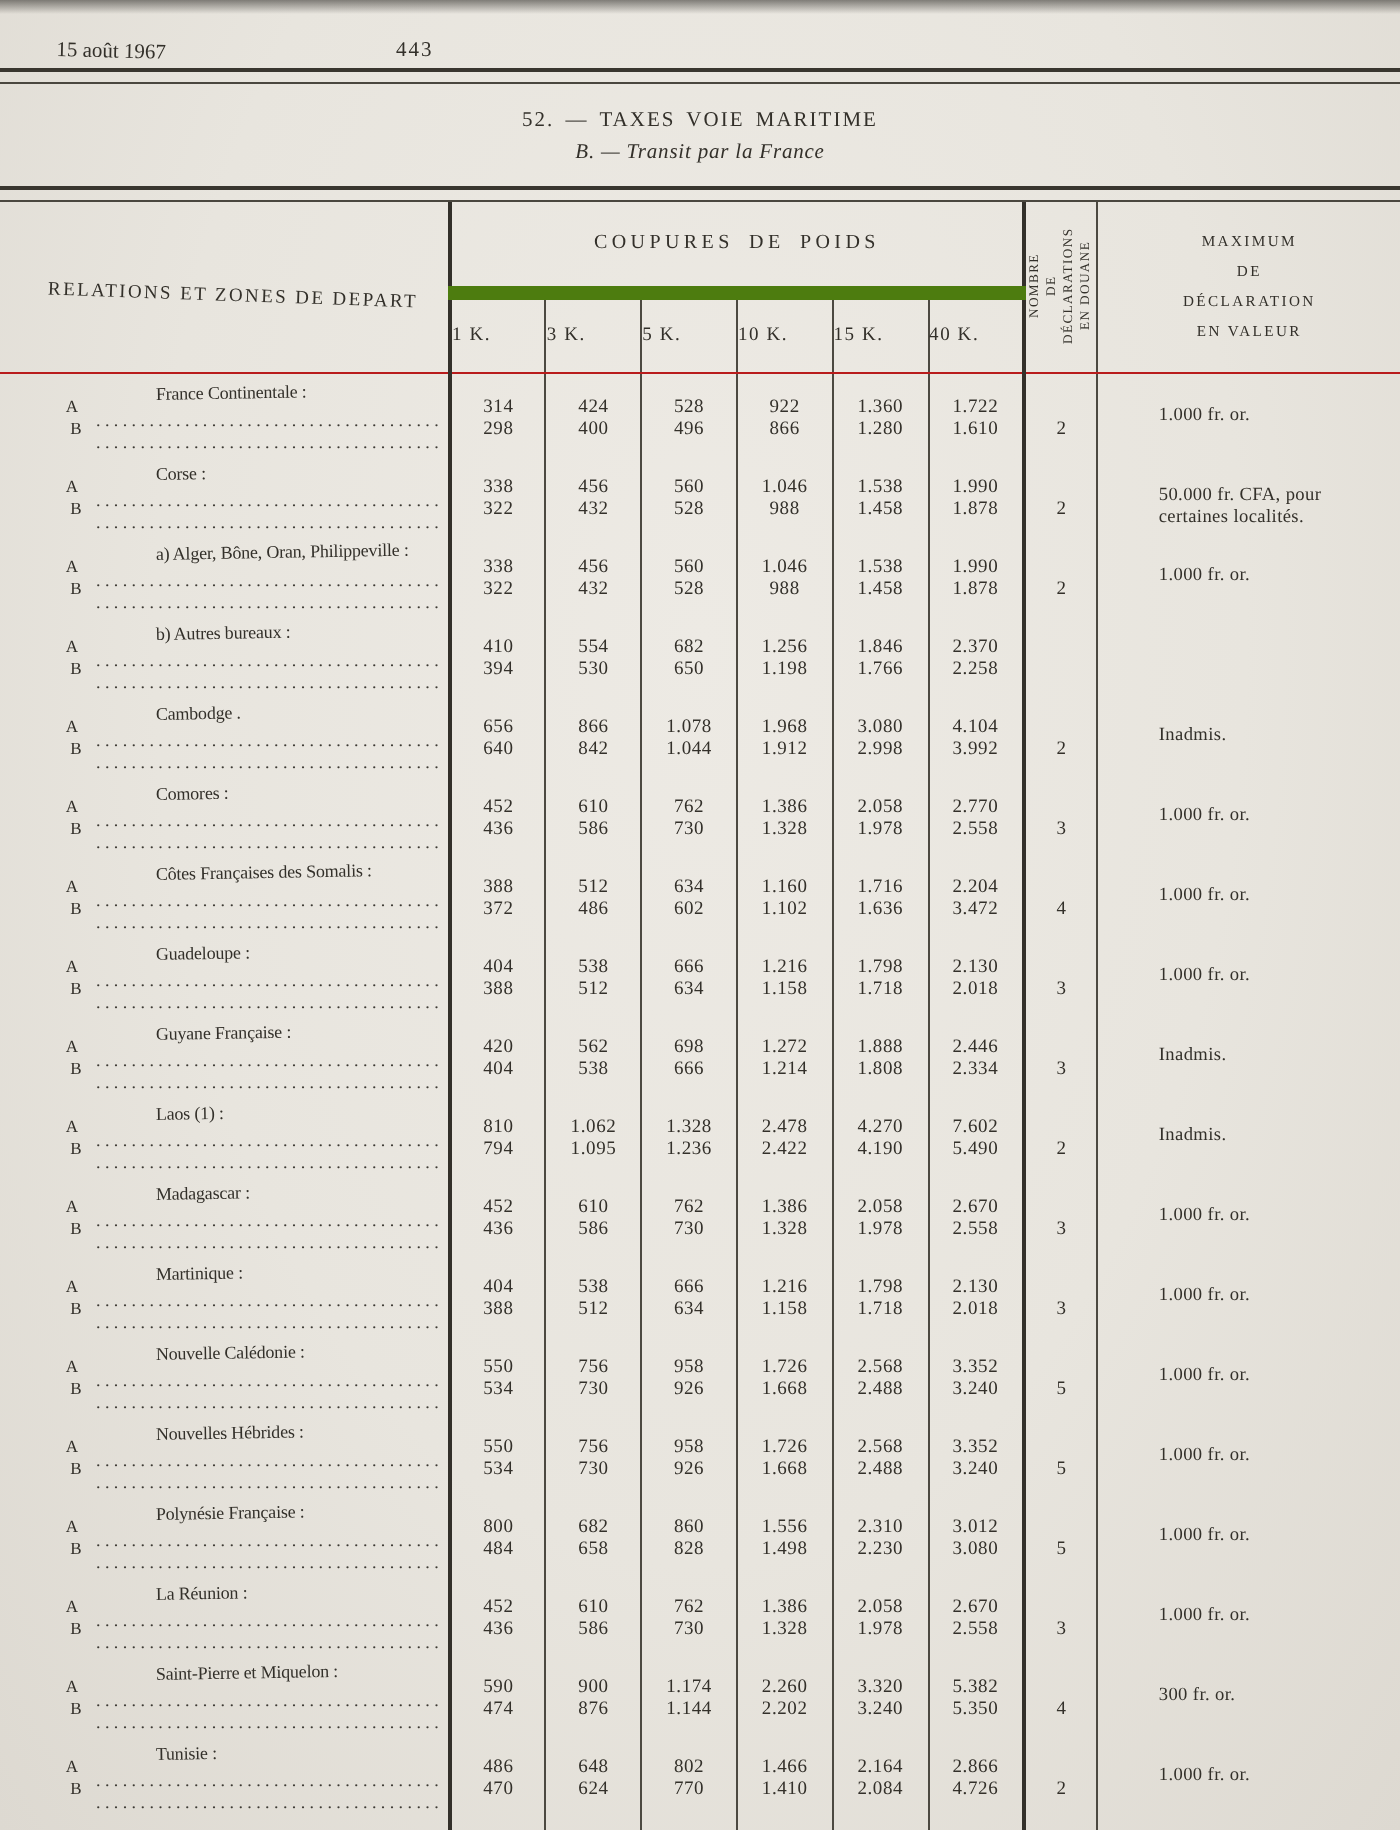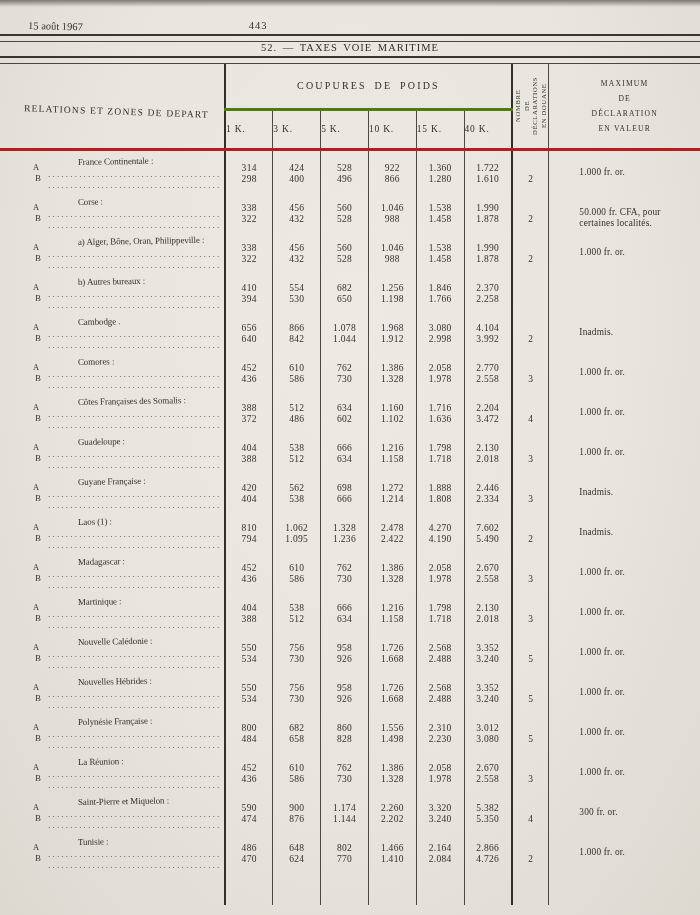--- a/index.html
+++ b/index.html
@@ -11,27 +11,27 @@
   }
   
   .scan-edge{position:absolute;top:0;left:0;width:700px;height:7px;
     background:linear-gradient(180deg, rgba(40,38,34,.55), rgba(40,38,34,0));}
   .page{position:absolute;top:0;left:0;width:700px;height:915px;}
 
   
   .head-row{display:flex;align-items:baseline;padding:20px 14px 0 28px;}
   .head-date{width:170px;font-size:10.5px;transform:rotate(1.4deg);transform-origin:left bottom;}
   .head-title{flex:1;text-align:center;font-size:10.5px;letter-spacing:1.8px;word-spacing:4px;}
-  .head-page{width:120px;text-align:center;font-size:10.5px;letter-spacing:1px;}
+  .head-page{width:120px;text-align:left;font-size:10.5px;letter-spacing:1px;}
   .rule-double{height:5px;border-top:2px solid #39362f;border-bottom:1px solid #4a473f;margin-top:3px;}
   .rule-double.full{margin-left:0;margin-right:0;}
 
   
   .section{width:700px;text-align:center;}
-  .section-title{font-size:10.5px;letter-spacing:1px;word-spacing:2px;}
+  .section-title{margin-top:13px;font-size:10.5px;letter-spacing:1px;word-spacing:2px;}
   .section-sub{margin-top:5px;font-size:10.5px;font-style:italic;letter-spacing:.4px;margin-bottom:11px;}
 
   
   table.tariff{border-collapse:collapse;table-layout:fixed;width:700px;margin:0;}
   col.c1{width:225px;}
   col.cn{width:47.8px;}
   col.cd{width:37px;}
   col.cm{width:151px;}
   th,td{padding:0;font-weight:normal;vertical-align:top;box-sizing:border-box;}
 
@@ -39,27 +39,27 @@
   .br-heavy{border-right:2.5px solid #33302a;}
   .bl-heavy{border-left:2.5px solid #33302a;}
   .bl-thin{border-left:1px solid #4c4941;}
 
   
   thead th{vertical-align:middle;}
   .h-label{height:85px;}
   .h-label .rot{display:inline-block;font-size:9.5px;letter-spacing:1.2px;padding-left:8px;
      transform:rotate(2deg);transform-origin:left center;white-space:nowrap;}
   .h-group{height:45px;text-align:center;font-size:10px;letter-spacing:2.2px;word-spacing:3px;
-     border-bottom:3px solid #4d7c0f;}
+     border-bottom:7px solid #4d7c0f;}
   .h-weight{height:40px;text-align:left;font-size:9.5px;letter-spacing:.8px;}
   .h-decl .vert{writing-mode:vertical-rl;transform:rotate(180deg);margin:0 auto;
      font-size:6.6px;letter-spacing:.7px;line-height:8.5px;text-align:center;height:78px;}
   .h-decl .vert span{display:block;}
   .h-max{text-align:center;font-size:7.6px;letter-spacing:1.2px;line-height:15px;}
-  thead th{border-bottom:3px solid #b91c1c;}
+  thead th{border-bottom:1px solid #b91c1c;}
 
   
   tr.block td{height:34px;}
   td.c-label{position:relative;}
   td.c-label .letter{position:absolute;font-size:8.5px;width:12px;text-align:center;}
   td.c-label .la{left:30px;top:11.5px;}
   td.c-label .lb{left:32px;top:22.5px;}
   td.c-label .name{display:inline-block;margin-left:78px;font-size:9px;letter-spacing:-.1px;
      line-height:11px;white-space:nowrap;transform:rotate(-1deg);transform-origin:left bottom;margin-top:1px;}
   td.c-label .leader{margin-left:48px;margin-right:2px;height:11px;overflow:hidden;
@@ -85,20 +85,21 @@
 <div class="page">
 
   <div class="head-row">
     <div class="head-date">15 août 1967</div>
     <div class="head-page">443</div>
   </div>
   <div class="rule-double full"></div>
 
   <div class="section">
     <div class="section-title">52. — TAXES VOIE MARITIME</div>
+    <div class="section-sub">B. — Transit par la France</div>
   </div>
   <div class="rule-double full"></div>
 
   <table class="tariff">
     <colgroup>
       <col class="c1">
         <col class="cn">
         <col class="cn">
         <col class="cn">
       <col class="cn">

